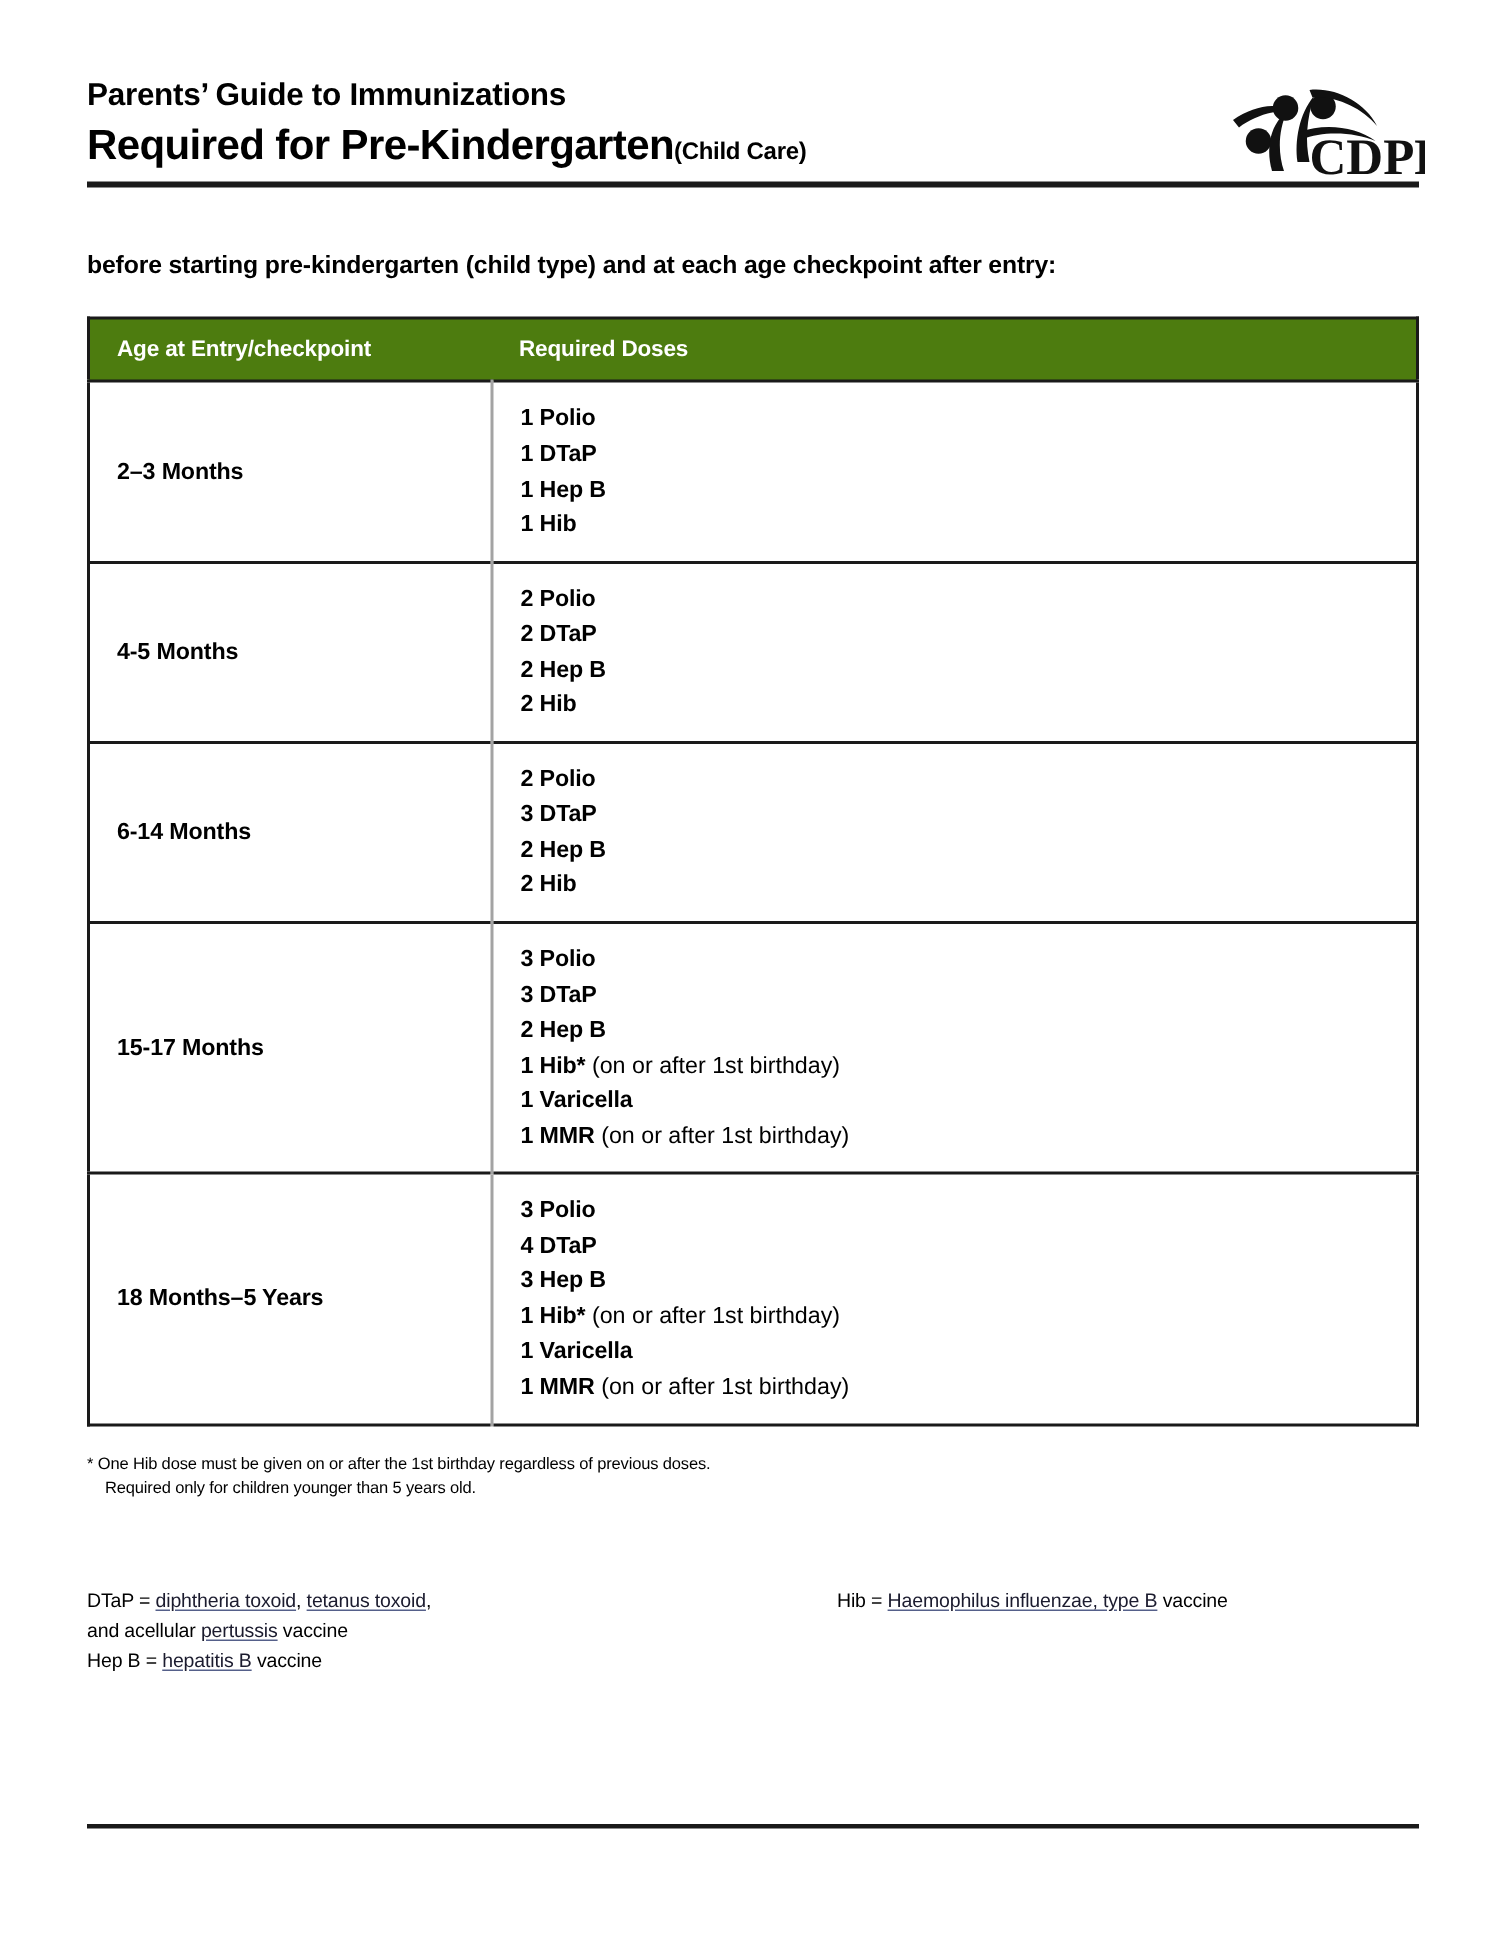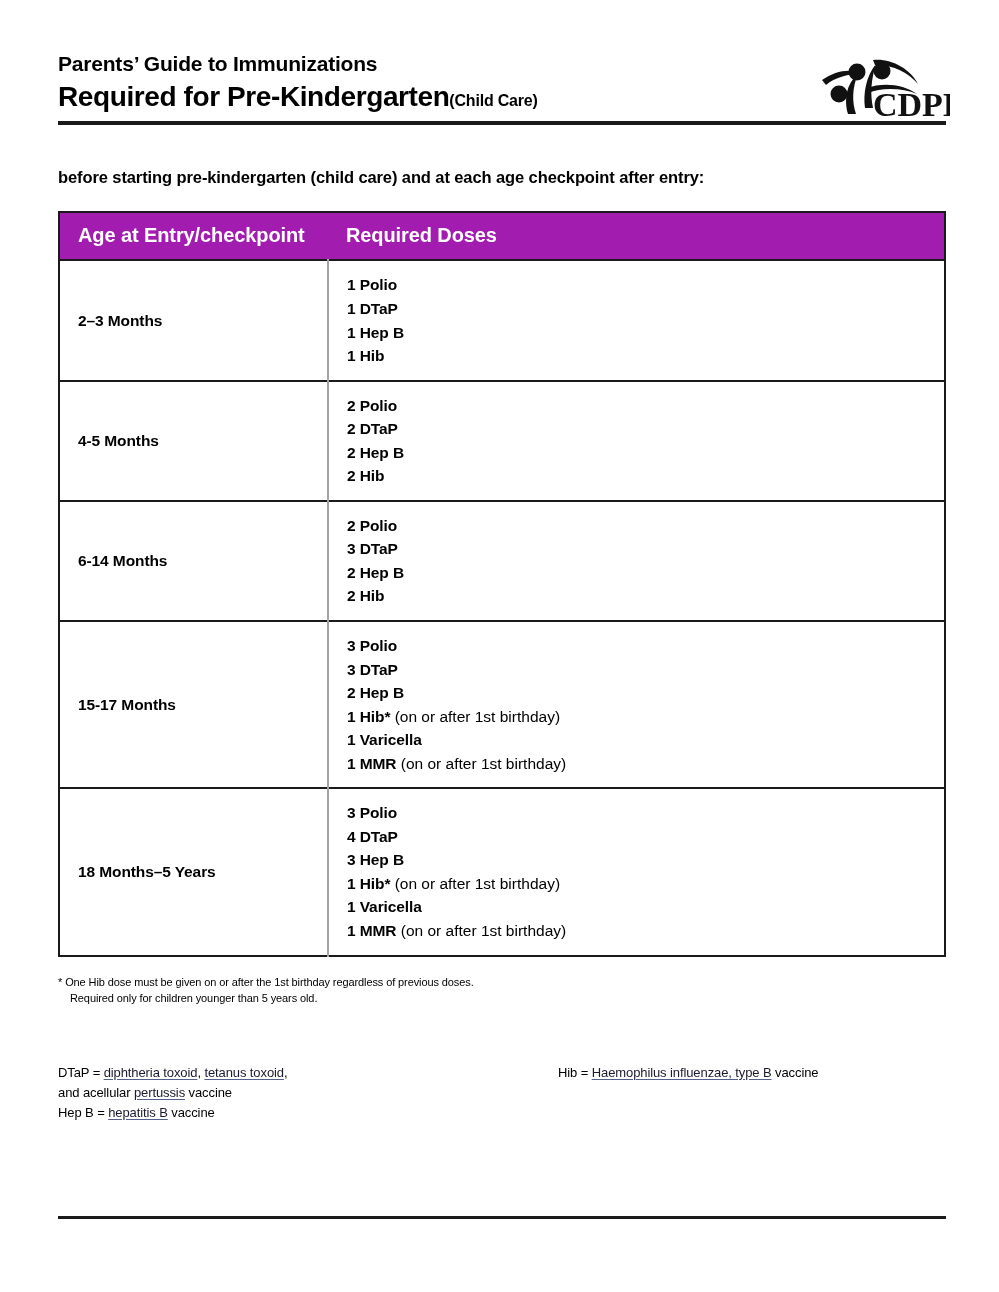--- a/index.html
+++ b/index.html
@@ -81,23 +81,23 @@
 
   
   .sched-table {
     margin-top: 22px;
     width: 888px;
     border-collapse: collapse;
     border: 2px solid #1a1a1a;
     table-layout: fixed;
   }
   .sched-table thead th {
-    background: #a21caf;
+    background: #4d7c0f;
     color: #ffffff;
-    font-size: 20px;
+    font-size: 15px;
     font-weight: bold;
     text-align: left;
     padding: 11px 0 12px 18px;
     letter-spacing: -0.1px;
     border: none;
   }
   .sched-table col.c-age { width: 269px; }
   .sched-table col.c-doses { width: auto; }
   .sched-table tbody td {
     border-top: 2px solid #1a1a1a;
@@ -207,21 +207,21 @@
             <path d="M49 44 C 64 38, 86 40, 99 50 C 85 44, 64 43, 50 49 Z"></path>
           </g>
           <text x="55" y="72" font-family="'Liberation Serif', serif" font-size="34" font-weight="bold" fill="#111111">CDPH</text>
         </svg>
       </div>
 
       <div class="header-rule"></div>
     </div>
 
     <div class="intro">
-      <div>before starting pre-kindergarten (child care) and at each age checkpoint after entry:</div>
+      <div>before starting pre-kindergarten (child type) and at each age checkpoint after entry:</div>
     </div>
 
     <table class="sched-table">
       <colgroup>
         <col class="c-age">
         <col class="c-doses">
       </colgroup>
       <thead>
         <tr>
           <th>Age at Entry/checkpoint</th>

